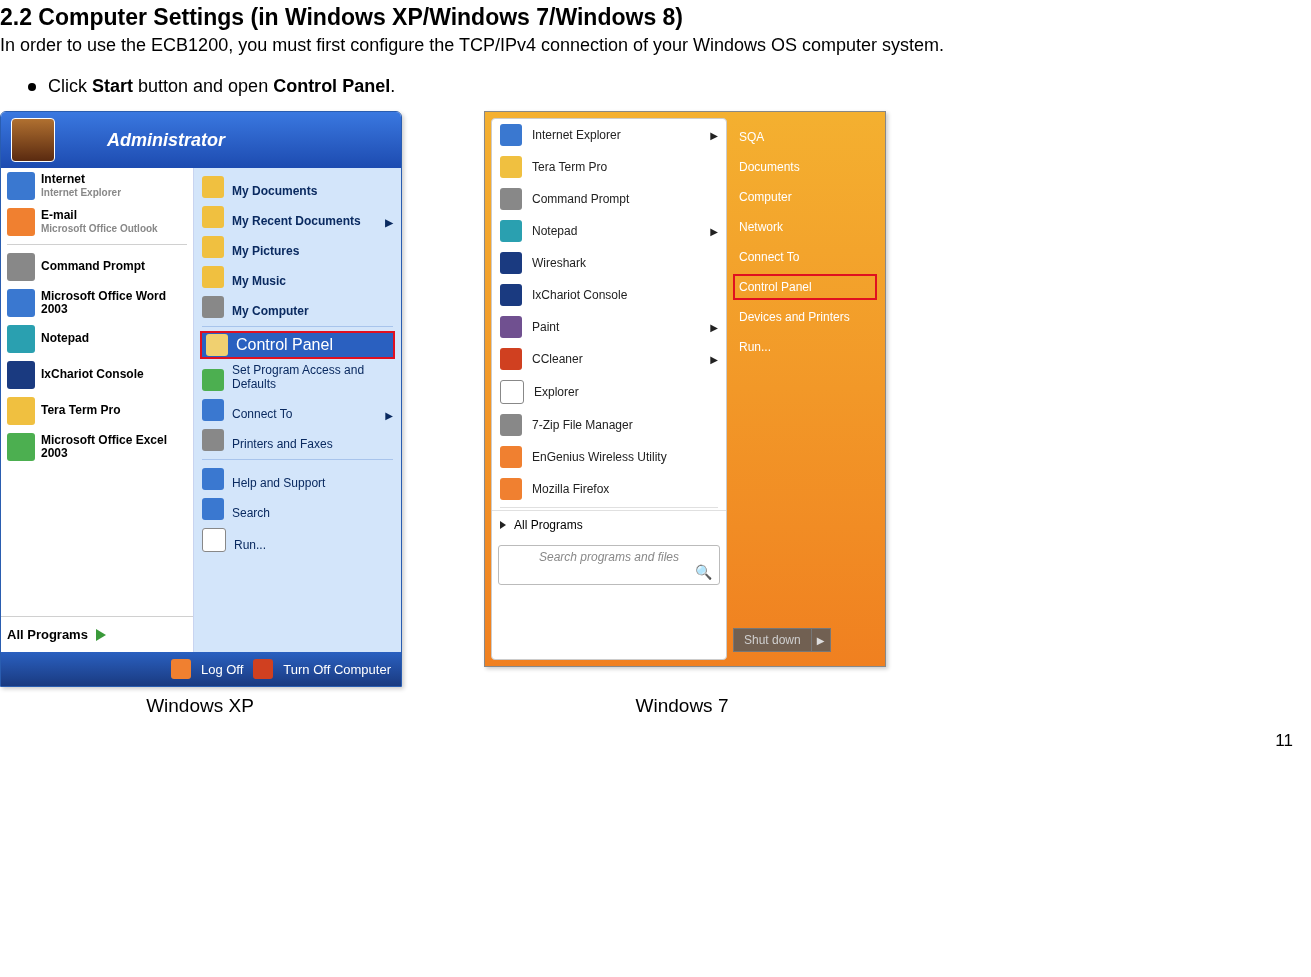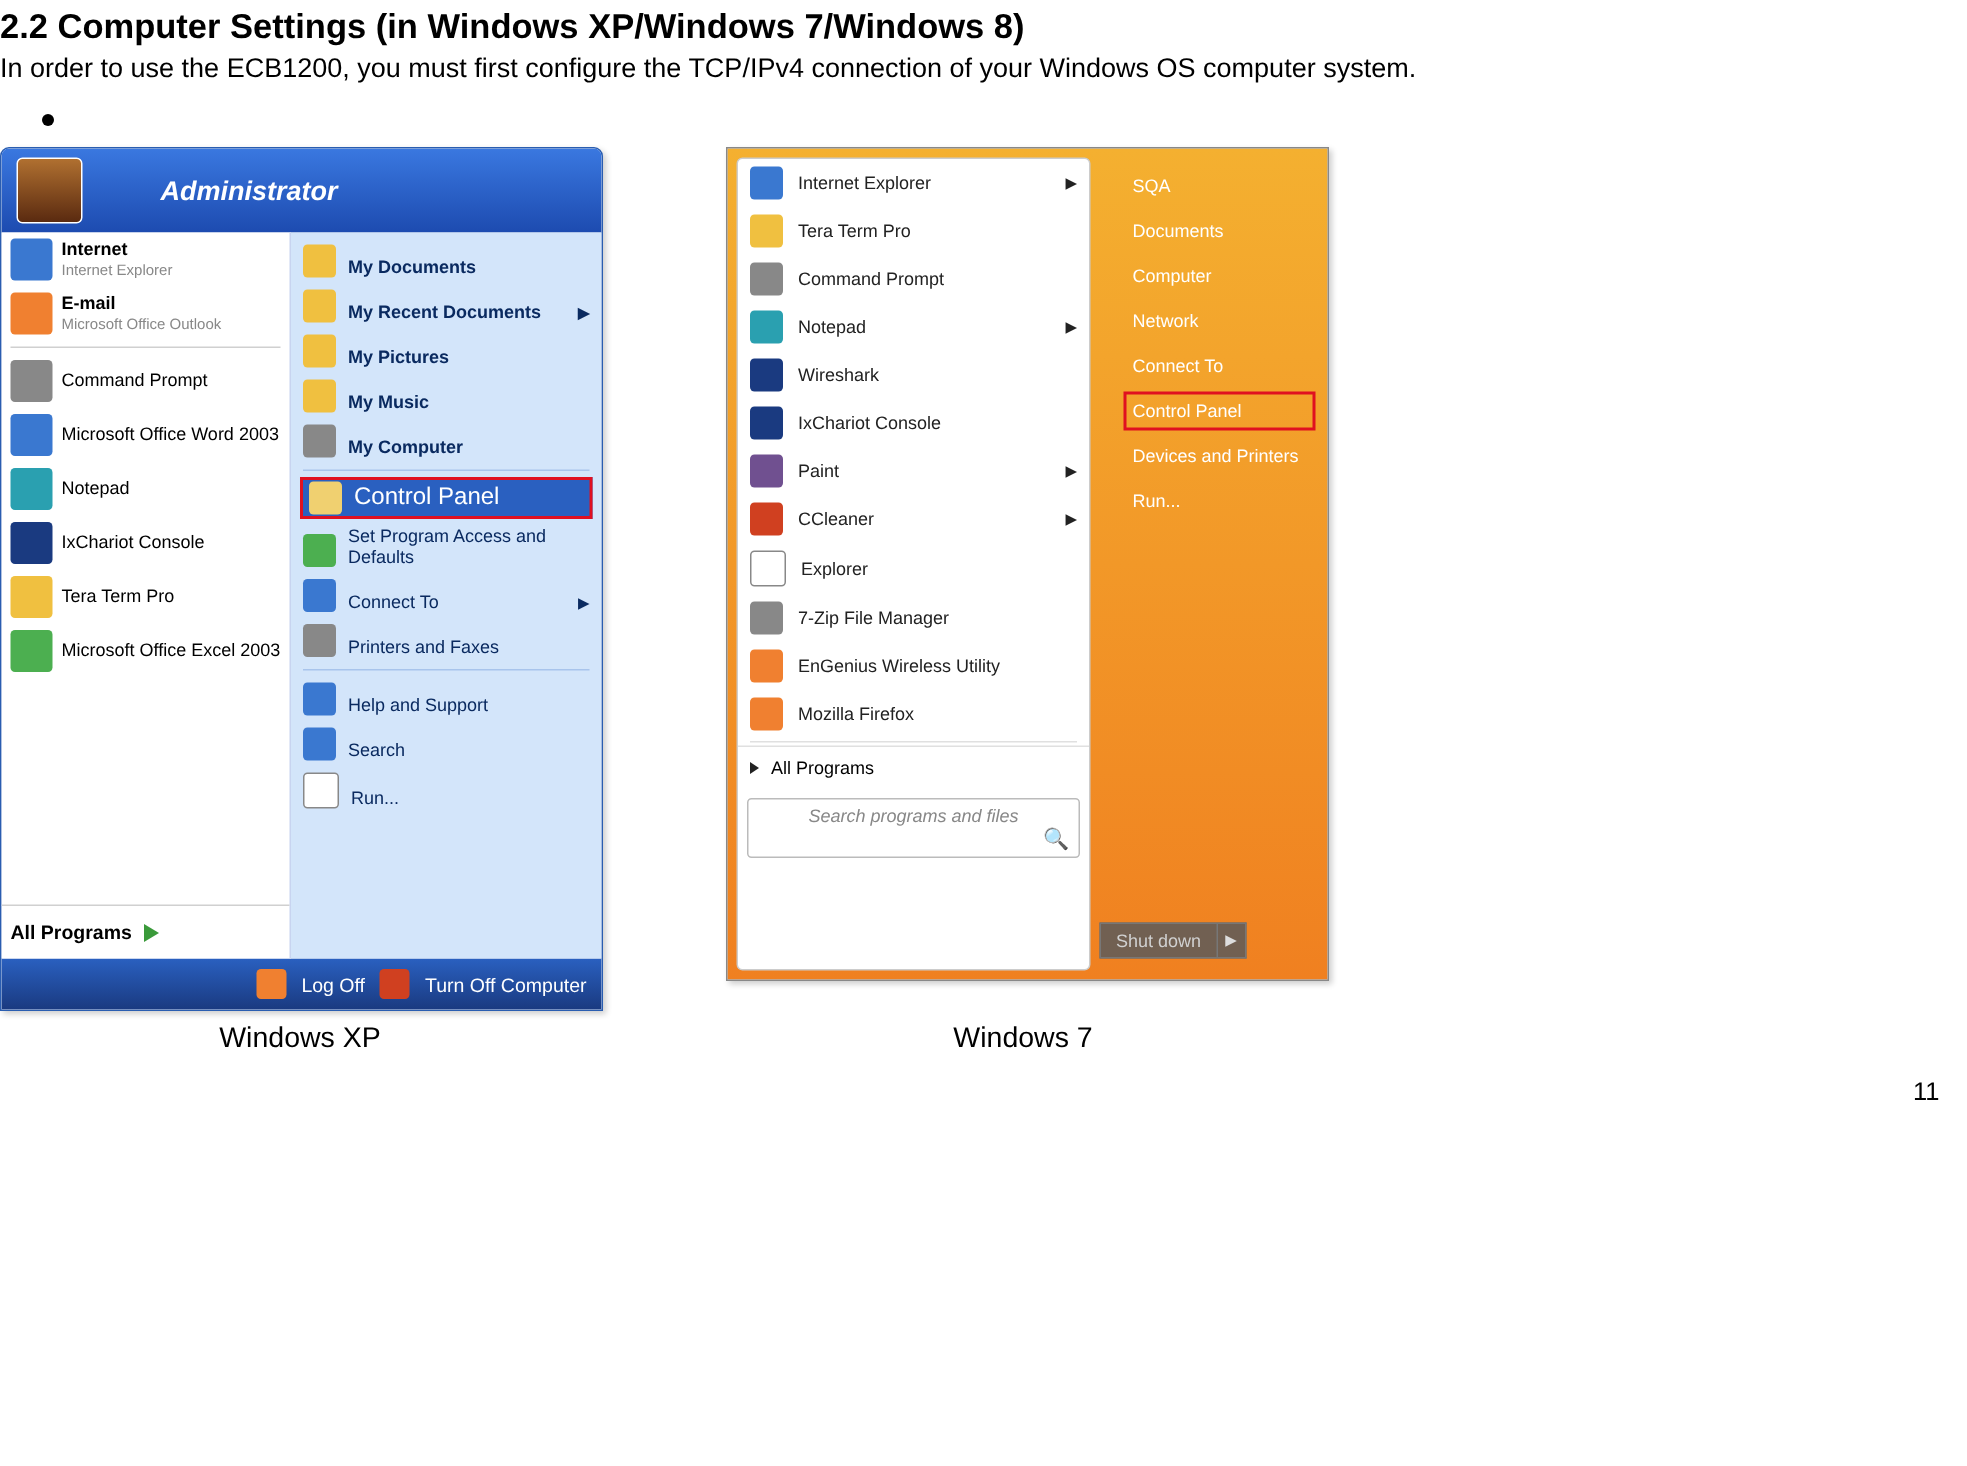--- a/index.html
+++ b/index.html
@@ -70,21 +70,21 @@
   }
   .xp-right {
     flex:1;background:#d3e5fa;
     display:flex;flex-direction:column;
     padding-top:4px;
   }
   .xp-item-l {
     display:flex;align-items:center;padding:4px 6px;font-size:12px;
   }
   .xp-item-l .ic {width:28px;height:28px;margin-right:6px;flex-shrink:0;border-radius:3px;}
-  .xp-item-l .txt {line-height:1.1;}
+  .xp-item-l .txt {line-height:1.1;font-weight:bold;}
   .xp-item-l .sub {color:#888;font-size:10px;}
   .xp-sep {height:1px;background:#d0d0d0;margin:4px 6px;}
   .xp-allprog {
     margin-top:auto;border-top:1px solid #d0d0d0;
     padding:10px 6px;font-weight:bold;font-size:13px;
     display:flex;align-items:center;
   }
   .xp-allprog .tri {
     width:0;height:0;border-left:10px solid #3a9a3a;
     border-top:6px solid transparent;border-bottom:6px solid transparent;
@@ -133,21 +133,21 @@
   }
   .w7-allprog .tri{width:0;height:0;border-left:6px solid #222;border-top:4px solid transparent;border-bottom:4px solid transparent;margin-right:8px;}
   .w7-search {
     margin:6px;padding:4px 6px;border:1px solid #bbb;border-radius:3px;
     display:flex;align-items:center;font-size:12px;color:#888;font-style:italic;
     background:#fff;
     flex-direction:column;
   }
   .w7-search .mag{margin-left:auto;color:#3a78d0;font-size:14px;font-style:normal;}
   .w7-right {
-    position:absolute;left:264px;top:10px;right:8px;
+    position:absolute;left:248px;top:10px;right:8px;
     color:#fff;font-size:12px;
   }
   .w7-r-row{padding:8px 6px;}
   .w7-r-cp{border:2px solid #e01020;padding:4px 4px;margin:2px 0;}
   .w7-shut{
     position:absolute;left:248px;bottom:14px;display:flex;
   }
   .w7-shut-btn{
     background:rgba(90,90,90,.85);color:#d0d0d0;font-size:12px;
     padding:4px 10px;border:1px solid #777;
@@ -175,20 +175,23 @@
 </style>
 </head>
 <body>
 <div class="page">
 
 <div class="heading">2.2   Computer Settings (in Windows XP/Windows 7/Windows 8)</div>
 <div class="intro">In order to use the ECB1200, you must first configure the TCP/IPv4 connection of your Windows OS computer system.</div>
 
 <div class="bullet-row">
   <span class="bullet-dot"></span>
+  <span>
+    <span>Click </span><b>Start</b><span> button and open </span><b>Control Panel</b><span>.</span>
+  </span>
 </div>
 
 <div class="screens">
 
   <div class="xp">
     <div class="xp-header">
       <div class="xp-avatar"></div>
       <div class="xp-user">Administrator</div>
     </div>
     <div class="xp-body">

